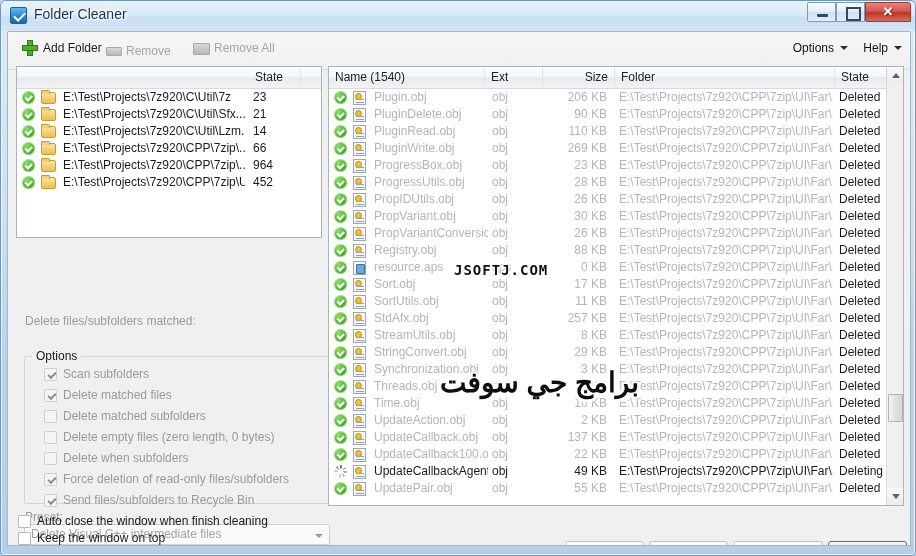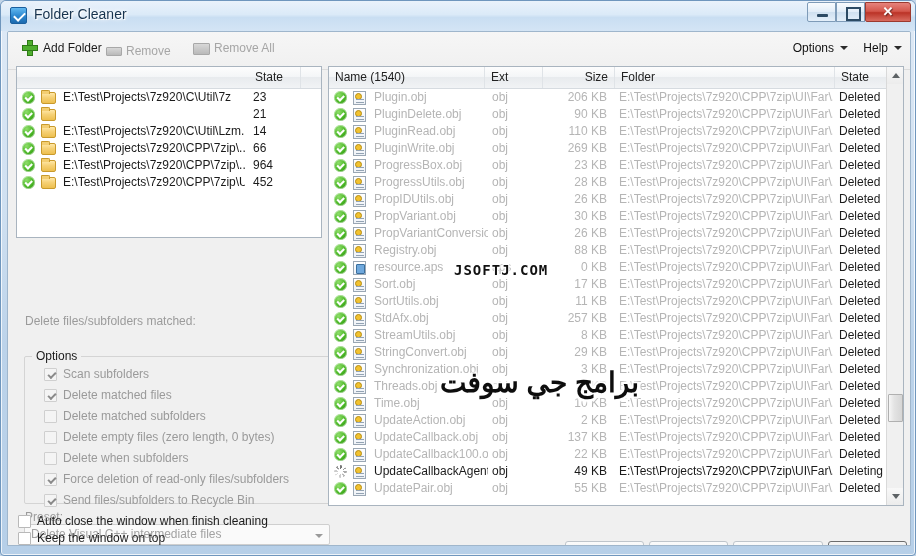--- a/index.html
+++ b/index.html
@@ -378,20 +378,21 @@
         <div class="lv-body" id="folder-rows">
             <div class="row">
               <span class="ck" style="left:5px;"></span>
               <span class="fld" style="left:24px;"></span>
               <span class="cell" style="left:42px;width:186px;color:#1b1b1b;">E:\Test\Projects\7z920\C\Util\7z</span>
               <span class="cell" style="left:232px;width:50px;color:#1b1b1b;">23</span>
             </div>
             <div class="row">
               <span class="ck" style="left:5px;"></span>
               <span class="fld" style="left:24px;"></span>
+              <span class="cell" style="left:42px;width:186px;color:#1b1b1b;">E:\Test\Projects\7z920\C\Util\Sfx...</span>
               <span class="cell" style="left:232px;width:50px;color:#1b1b1b;">21</span>
             </div>
             <div class="row">
               <span class="ck" style="left:5px;"></span>
               <span class="fld" style="left:24px;"></span>
               <span class="cell" style="left:42px;width:186px;color:#1b1b1b;">E:\Test\Projects\7z920\C\Util\Lzm...</span>
               <span class="cell" style="left:232px;width:50px;color:#1b1b1b;">14</span>
             </div>
             <div class="row">
               <span class="ck" style="left:5px;"></span>

